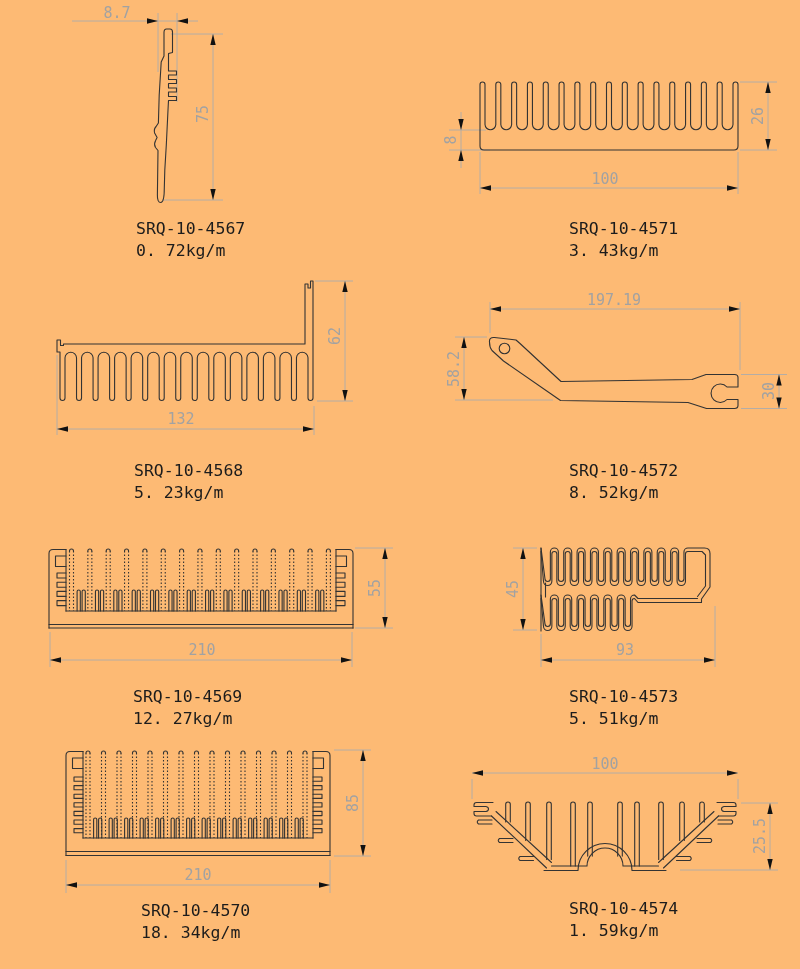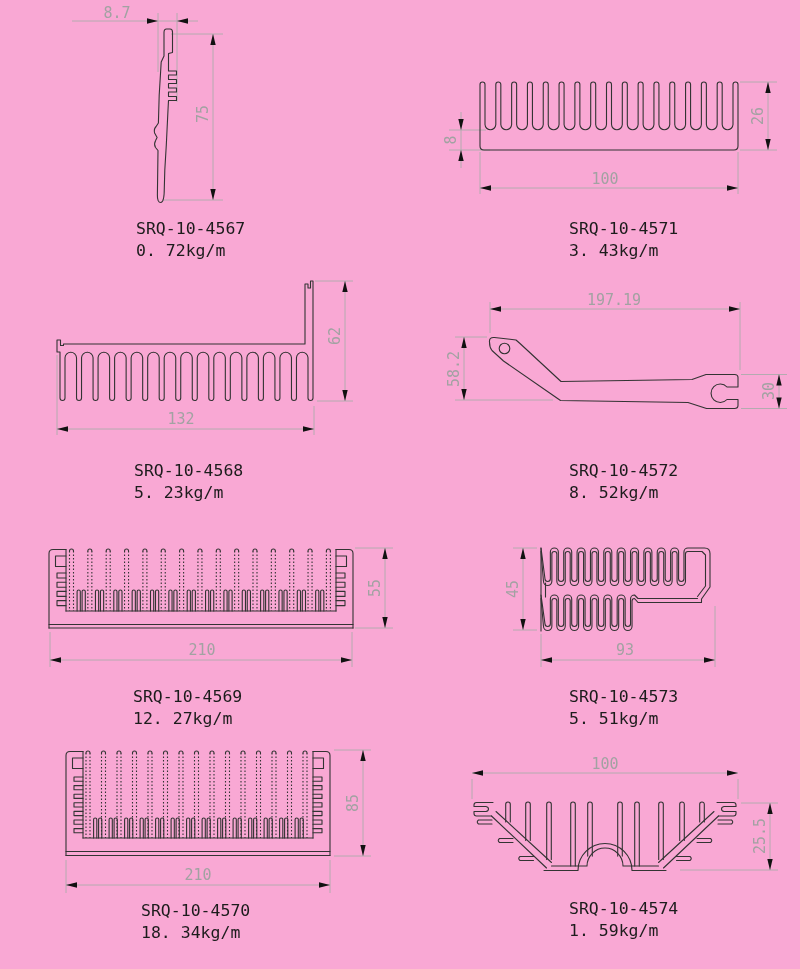--- a/index.html
+++ b/index.html
@@ -1,16 +1,16 @@
 <!DOCTYPE html>
 <html><head>
 <meta charset="utf-8">
 <style>
   html,body{margin:0;padding:0;background:#ffffff;}
-  #canvas{position:relative;width:800px;height:969px;background:#f9a8d4;overflow:hidden;}
+  #canvas{position:relative;width:800px;height:969px;background:#fdba74;overflow:hidden;}
   svg{position:absolute;left:0;top:0;}
   text.dim{fill:#a2a2a2;font-family:"DejaVu Sans Mono","Liberation Mono",monospace;font-size:15px;}
   text.lbl{fill:#1c1c1c;font-family:"DejaVu Sans Mono","Liberation Mono",monospace;font-size:16.5px;}
 </style>
 </head>
 <body>
 
 <div id="canvas">
 <svg id="sheet" width="800" height="969" viewBox="0 0 800 969">
   <g id="g-dim">

